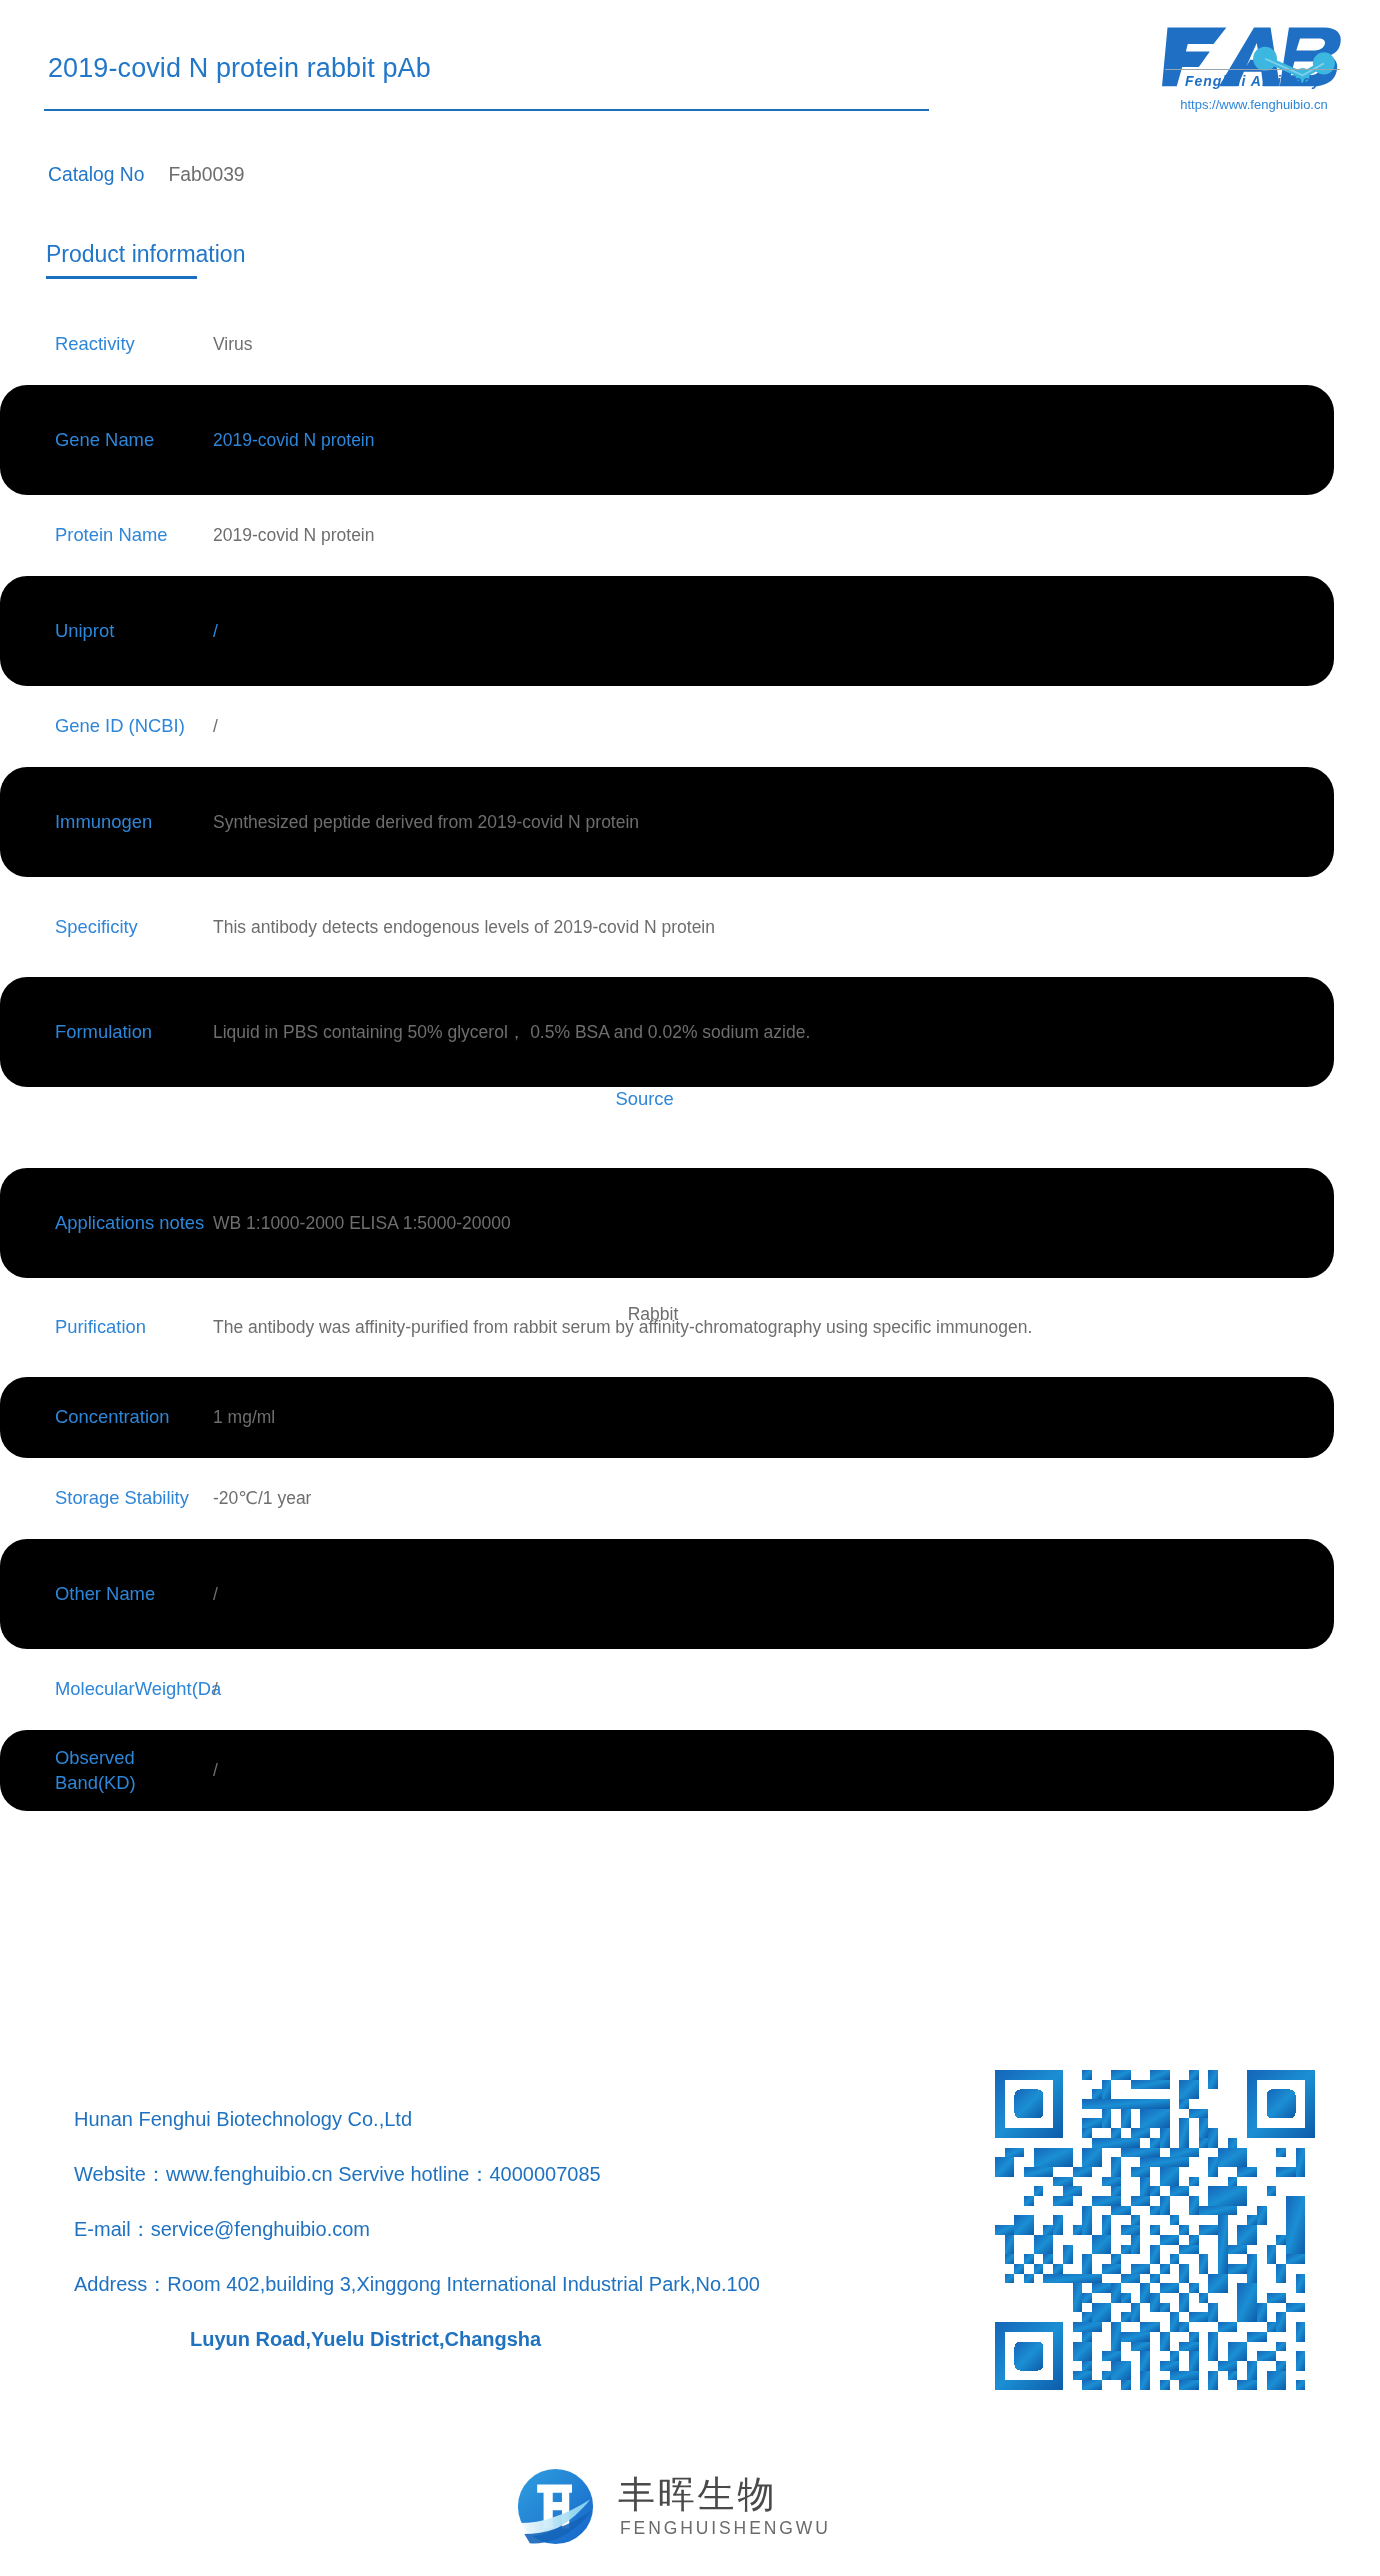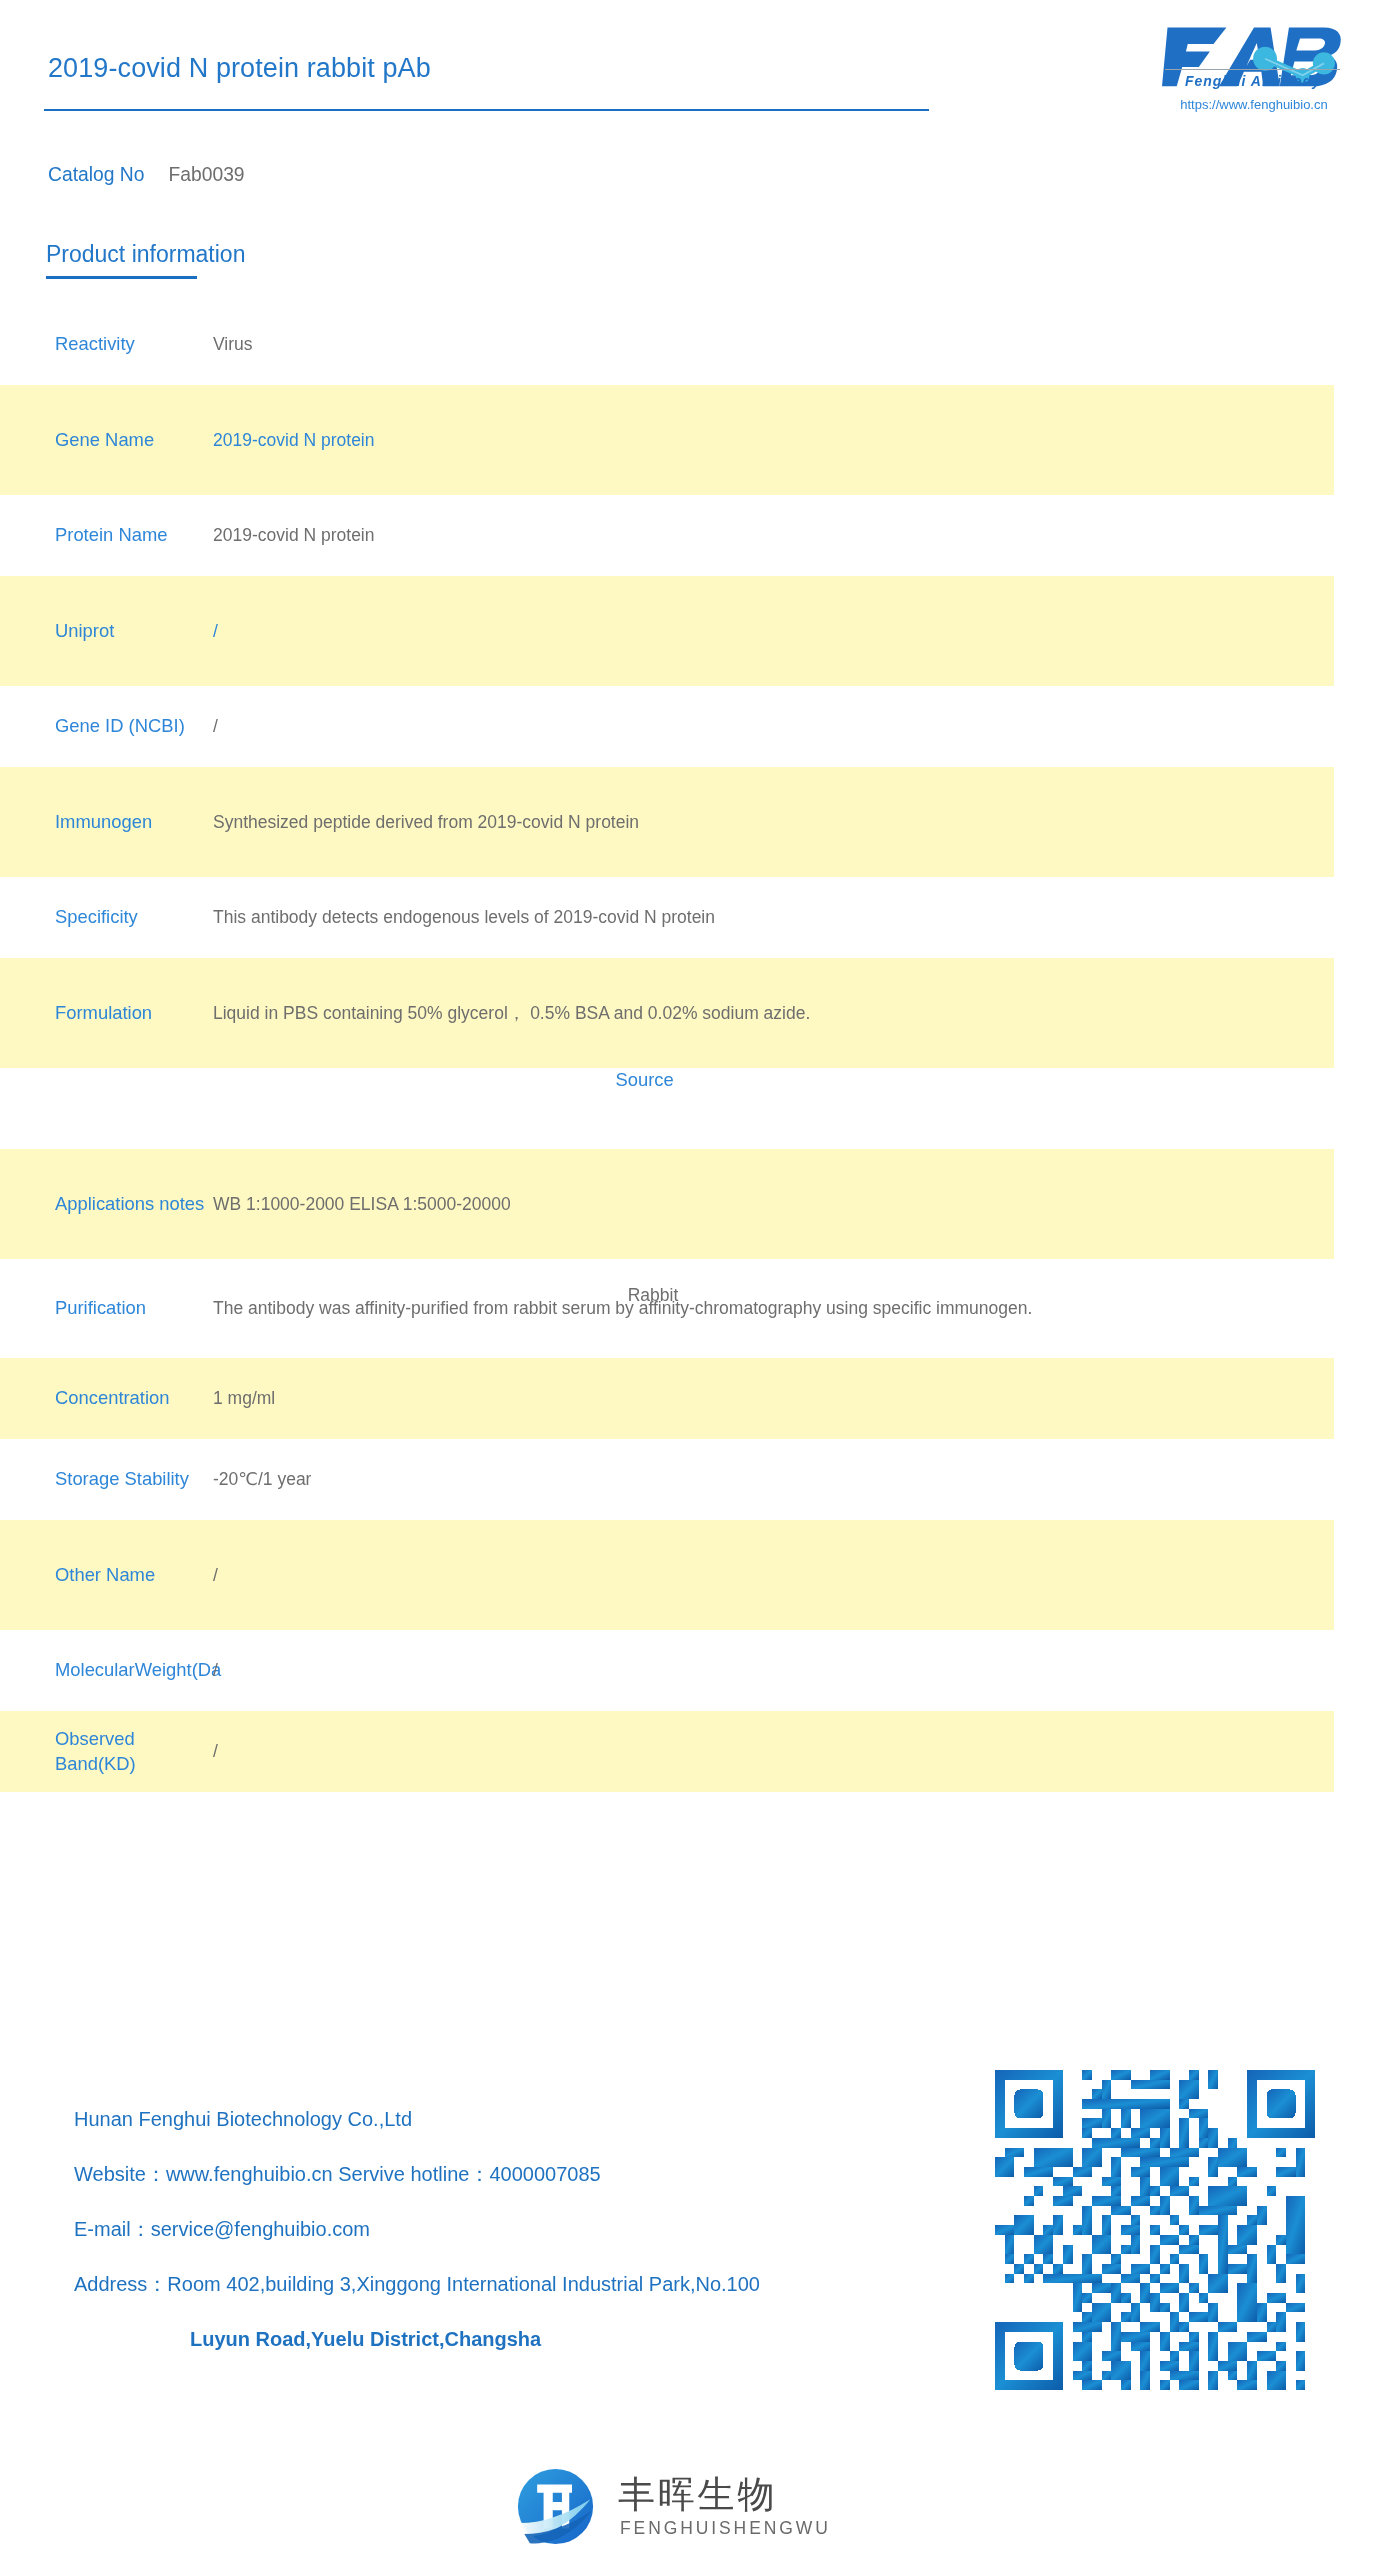--- a/index.html
+++ b/index.html
@@ -45,21 +45,21 @@
     font-size:23px;color:#2277c8;white-space:nowrap;
   }
   .section-rule{position:absolute;left:46px;top:276px;width:151px;height:2.8px;background:#1b6fc0;}
 
   
   .info-table{position:absolute;left:0px;top:304px;width:1380px;}
   .info-row{
     position:relative;width:1334px;
     display:flex;align-items:center;box-sizing:border-box;
   }
-  .info-row.alt{background:#fef9c3;}
+  .info-row.alt{background:#000000;border-radius:27px;}
   .info-row .lbl{
     width:213px;flex:0 0 213px;padding-left:55px;box-sizing:border-box;
     font-size:18.4px;color:#2e86d8;line-height:1.35;
   }
   .info-row .val{
     flex:1 1 auto;padding-right:28px;
     font-size:17.5px;color:#6e6e6e;line-height:1.62;
   }
   .info-row .val.blue{color:#2e86d8;}
 
@@ -146,21 +146,21 @@
         <div class="val blue">/</div>
       </div>
       <div class="info-row" style="height: 81px;">
         <div class="lbl">Gene ID (NCBI)</div>
         <div class="val">/</div>
       </div>
       <div class="info-row alt" style="height: 110px;">
         <div class="lbl">Immunogen</div>
         <div class="val">Synthesized peptide derived from  2019-covid N protein</div>
       </div>
-      <div class="info-row" style="height: 81px;">
+      <div class="info-row" style="height: 100px;">
         <div class="lbl">Specificity</div>
         <div class="val">This antibody detects endogenous levels of  2019-covid N protein</div>
       </div>
       <div class="info-row alt" style="height: 110px;">
         <div class="lbl">Formulation</div>
         <div class="val">Liquid in PBS containing 50% glycerol，  0.5% BSA and 0.02% sodium azide.</div>
       </div>
       <div class="info-row" style="height: 81px; flex-direction: column;">
         <div class="lbl">Source</div>
         <div class="val">Rabbit</div>

